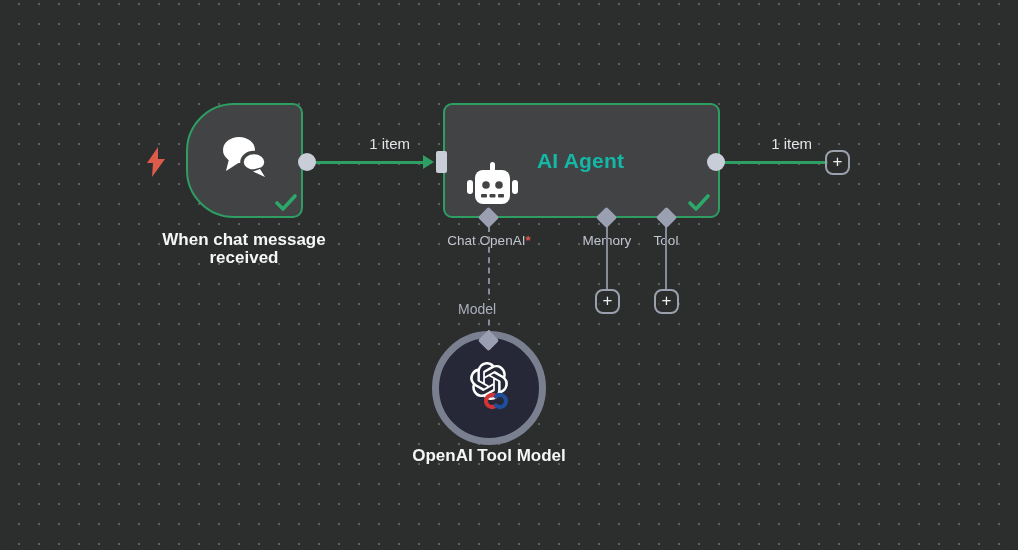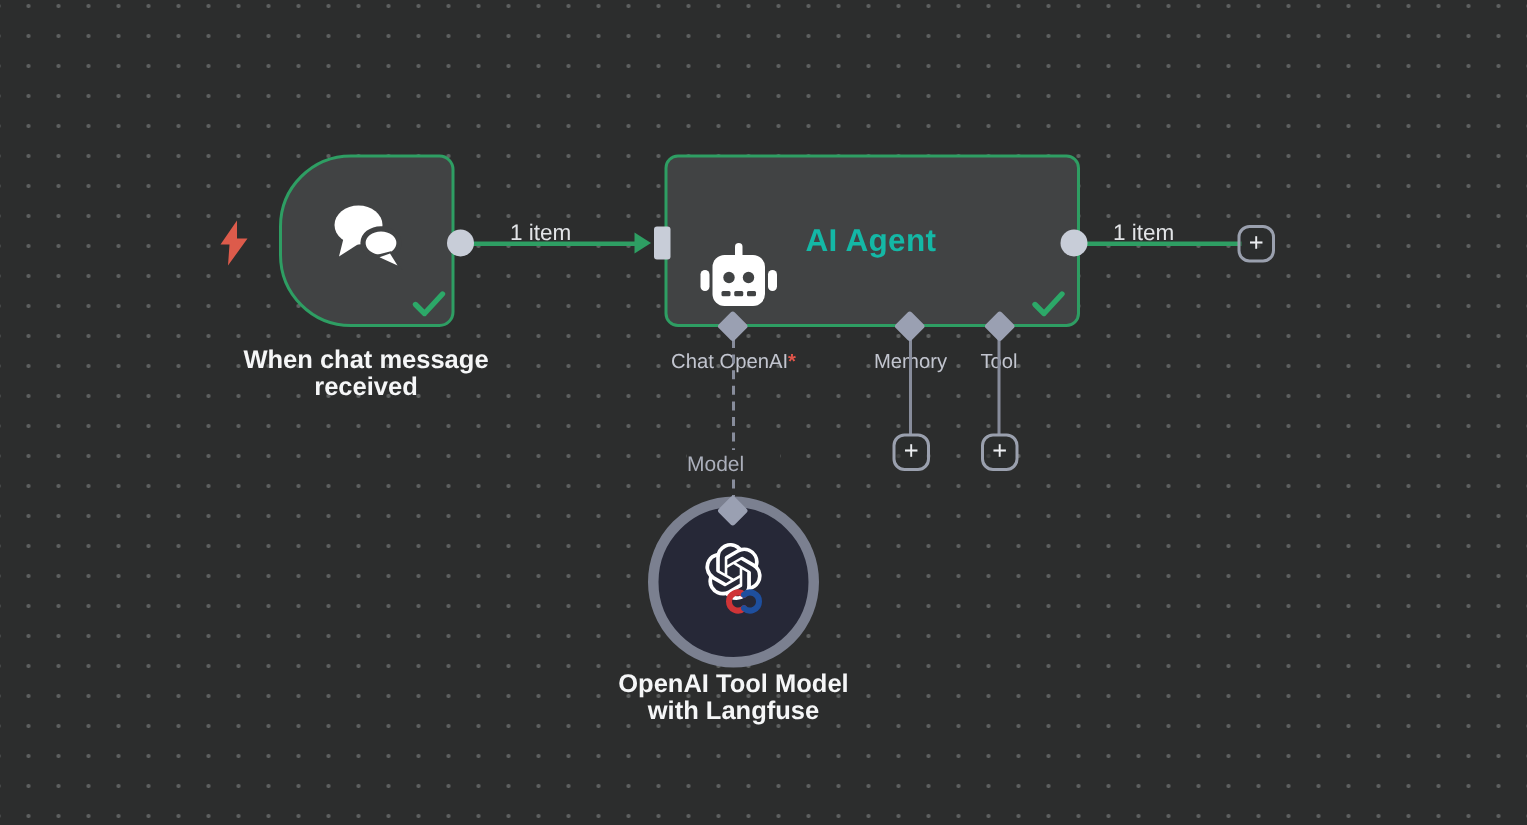--- a/index.html
+++ b/index.html
@@ -48,21 +48,21 @@
     position:absolute;left:436px;top:151px;width:11px;height:22px;
     border-radius:2px;background:#c8cdd8;z-index:5;
   }
   .wire{position:absolute;height:2.5px;background:#2e9e63;z-index:1;}
   .arrowhead{
     position:absolute;width:0;height:0;z-index:2;
     border-top:7px solid transparent;border-bottom:7px solid transparent;
     border-left:11px solid #2e9e63;
   }
   .wire-label{
-    position:absolute;color:#e2e4e7;font-size:15px;text-align:left;width:70px;margin-top:12px;
+    position:absolute;color:#e2e4e7;font-size:15px;text-align:right;width:70px;
   }
   .diamond{
     position:absolute;width:15px;height:15px;background:#9aa0b2;
     transform:rotate(45deg);cursor:crosshair;z-index:6;border-radius:2px;
   }
   .port-label{
     position:absolute;color:#c2c5cf;font-size:13.5px;text-align:center;
   }
   .req{color:#e0554a;font-weight:700;}
   .vline{position:absolute;width:2px;background:#878c9b;z-index:1;}
@@ -164,16 +164,15 @@
       <path fill="#fff" d="M22.2819 9.8211a5.9847 5.9847 0 0 0-.5157-4.9108 6.0462 6.0462 0 0 0-6.5098-2.9A6.0651 6.0651 0 0 0 4.9807 4.1818a5.9847 5.9847 0 0 0-3.9977 2.9 6.0462 6.0462 0 0 0 .7427 7.0966 5.98 5.98 0 0 0 .511 4.9107 6.051 6.051 0 0 0 6.5146 2.9001A5.9847 5.9847 0 0 0 13.2599 24a6.0557 6.0557 0 0 0 5.7718-4.2058 5.9894 5.9894 0 0 0 3.9977-2.9001 6.0557 6.0557 0 0 0-.7475-7.073zm-9.022 12.6081a4.4755 4.4755 0 0 1-2.8764-1.0408l.1419-.0804 4.7783-2.7582a.7948.7948 0 0 0 .3927-.6813v-6.7369l2.02 1.1686a.071.071 0 0 1 .038.052v5.5826a4.504 4.504 0 0 1-4.4945 4.4944zm-9.6607-4.1254a4.4708 4.4708 0 0 1-.5346-3.0137l.142.0852 4.783 2.7582a.7712.7712 0 0 0 .7806 0l5.8428-3.3685v2.3324a.0804.0804 0 0 1-.0332.0615L9.74 19.9502a4.4992 4.4992 0 0 1-6.1408-1.6464zM2.3408 7.8956a4.485 4.485 0 0 1 2.3655-1.9728V11.6a.7664.7664 0 0 0 .3879.6765l5.8144 3.3543-2.0201 1.1685a.0757.0757 0 0 1-.071 0l-4.8303-2.7865A4.504 4.504 0 0 1 2.3408 7.8956zm16.5963 3.8558L13.1038 8.364 15.1192 7.2a.0757.0757 0 0 1 .071 0l4.8303 2.7913a4.4944 4.4944 0 0 1-.6765 8.1042v-5.6772a.79.79 0 0 0-.407-.667zm2.0107-3.0231l-.142-.0852-4.7735-2.7818a.7759.7759 0 0 0-.7854 0L9.409 9.2297V6.8974a.0662.0662 0 0 1 .0284-.0615l4.8303-2.7866a4.4992 4.4992 0 0 1 6.6802 4.66zM8.3065 12.863l-2.02-1.1638a.0804.0804 0 0 1-.038-.0567V6.0742a4.4992 4.4992 0 0 1 7.3757-3.4537l-.142.0805L8.704 5.459a.7948.7948 0 0 0-.3927.6813zm1.0976-2.3654l2.602-1.4998 2.6069 1.4998v2.9994l-2.5974 1.4997-2.6067-1.4997Z"></path>
     </svg>
     <svg style="position:absolute;left:44px;top:54px;" width="26" height="18" viewBox="0 0 26 18">
       <path d="M3 9 a6 6 0 0 1 10-4.5 M13 13.5 a6 6 0 0 1 -10-4.5" fill="none" stroke="#cf3437" stroke-width="4" stroke-linecap="round"></path>
       <path d="M23 9 a6 6 0 0 0 -10-4.5 M13 13.5 a6 6 0 0 0 10-4.5" fill="none" stroke="#1e4f9e" stroke-width="4" stroke-linecap="round"></path>
     </svg>
   </div>
   <div class="diamond" style="left:481px;top:333px;"></div>
   <div class="node-label model-label">
     <div>OpenAI Tool Model</div>
-    <div>with Langfuse</div>
   </div>
 
 </div>
 
 </body></html>

